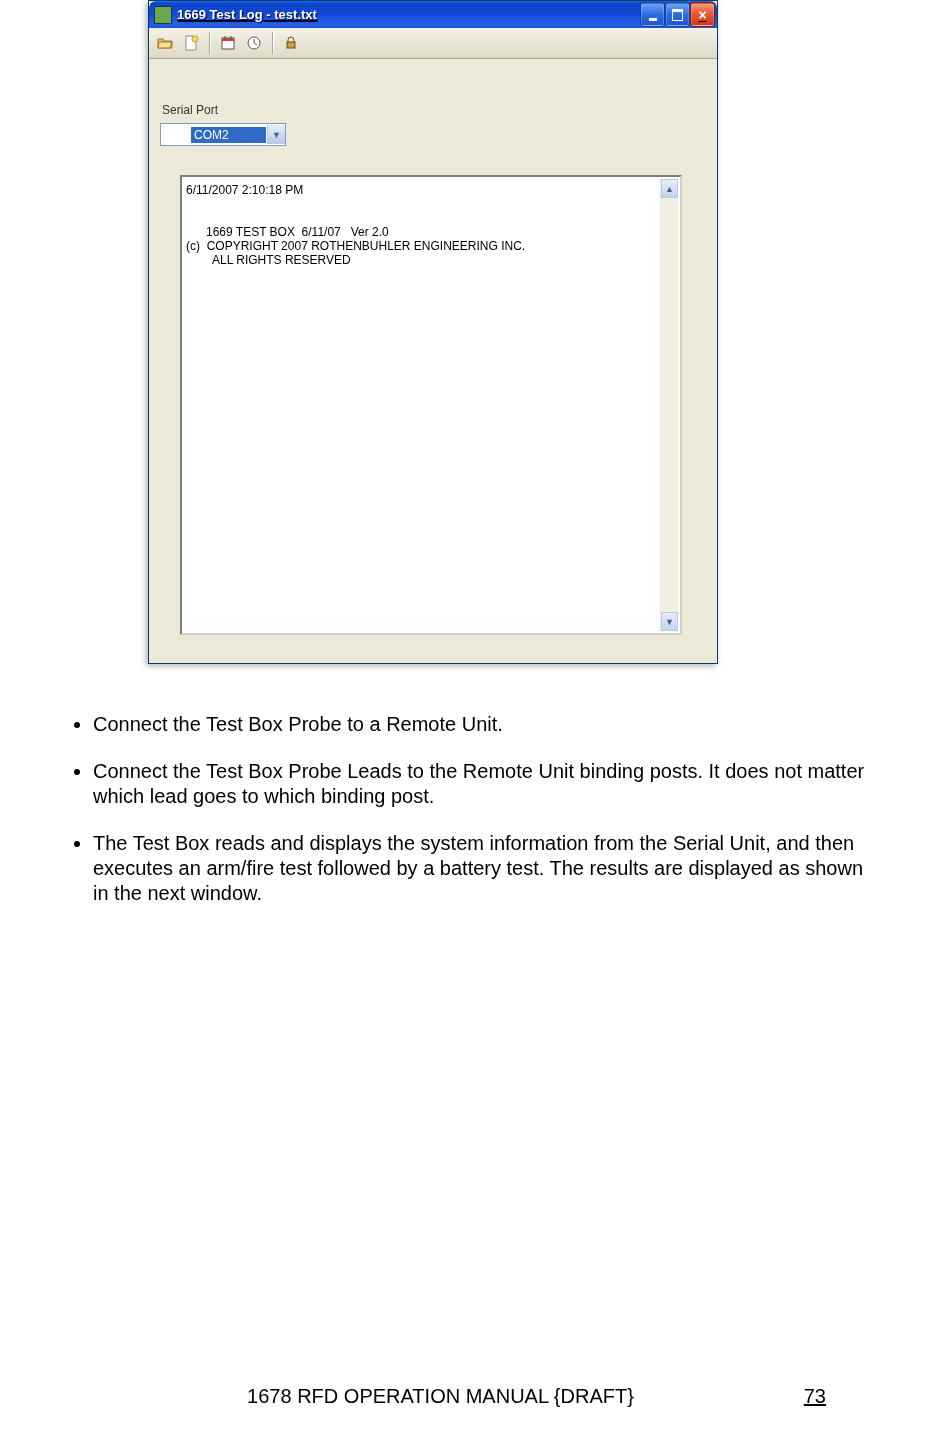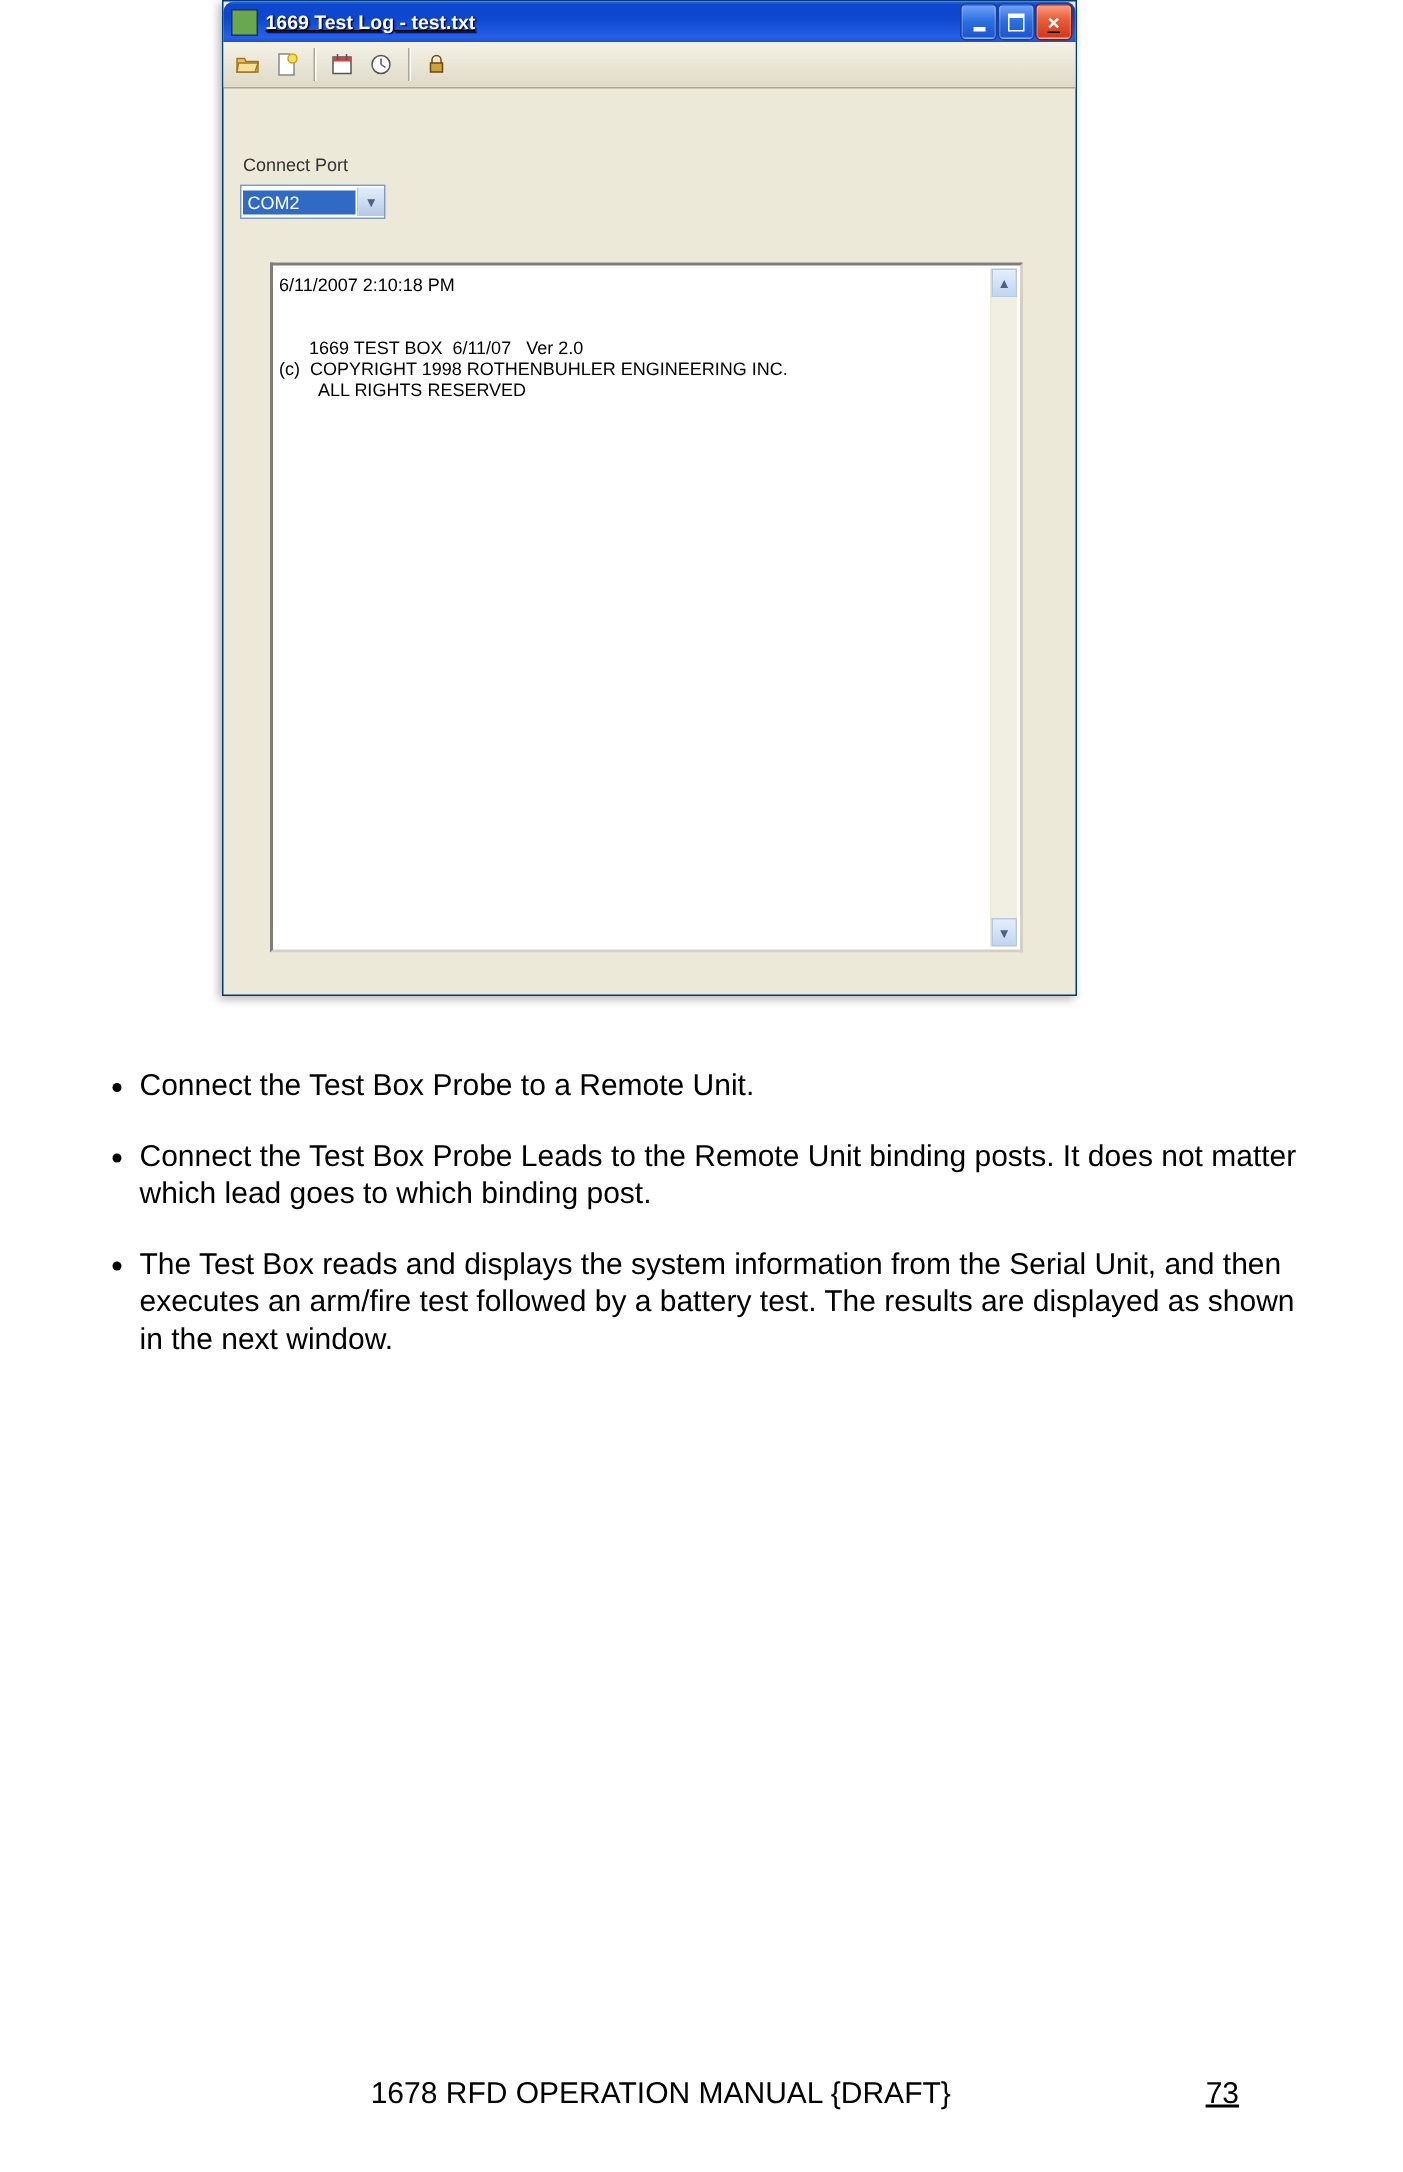--- a/index.html
+++ b/index.html
@@ -157,20 +157,21 @@
   .combo {
     position: absolute;
     left: 8px;
     top: 40px;
     width: 95px;
     height: 21px;
     background: #fff;
     border: 1px solid #7f9db9;
     display: flex;
     align-items: center;
+    padding-left: 29px;
   }
   .combo .combo-val {
     flex: 1;
     background: #316ac5;
     color: #fff;
     font-family: Tahoma, Arial, sans-serif;
     font-size: 12px;
     padding: 1px 3px;
     margin: 1px;
   }
@@ -308,33 +309,33 @@
       <div class="sep"></div>
       <div class="tool-btn">
         <svg viewBox="0 0 16 16">
             <rect x="4" y="7" width="8" height="6" fill="#cfa040" stroke="#6b4a10"></rect>
             <path d="M5 7V5a3 3 0 016 0v2" fill="none" stroke="#6b4a10"></path>
           </svg>
       </div>
     </div>
 
     <div class="client-area">
-      <div class="label-serial">Connect Port</div>
+      <div class="label-serial">Serial Port</div>
 
       <div class="combo">
         <div class="combo-val">COM2</div>
         <div class="combo-arrow">▼</div>
       </div>
 
       <div class="log-frame">
         <div class="log-line">6/11/2007 2:10:18 PM</div>
         <div class="log-line">&nbsp;</div>
         <div class="log-line">&nbsp;</div>
         <div class="log-line">      1669 TEST BOX  6/11/07   Ver 2.0</div>
-        <div class="log-line">(c)  COPYRIGHT 1998 ROTHENBUHLER ENGINEERING INC.</div>
+        <div class="log-line">(c)  COPYRIGHT 2007 ROTHENBUHLER ENGINEERING INC.</div>
         <div class="log-line">        ALL RIGHTS RESERVED</div>
 
         <div class="scroll">
           <div class="sbtn up">▲</div>
           <div class="sbtn down">▼</div>
         </div>
       </div>
     </div>
   </div>
 

